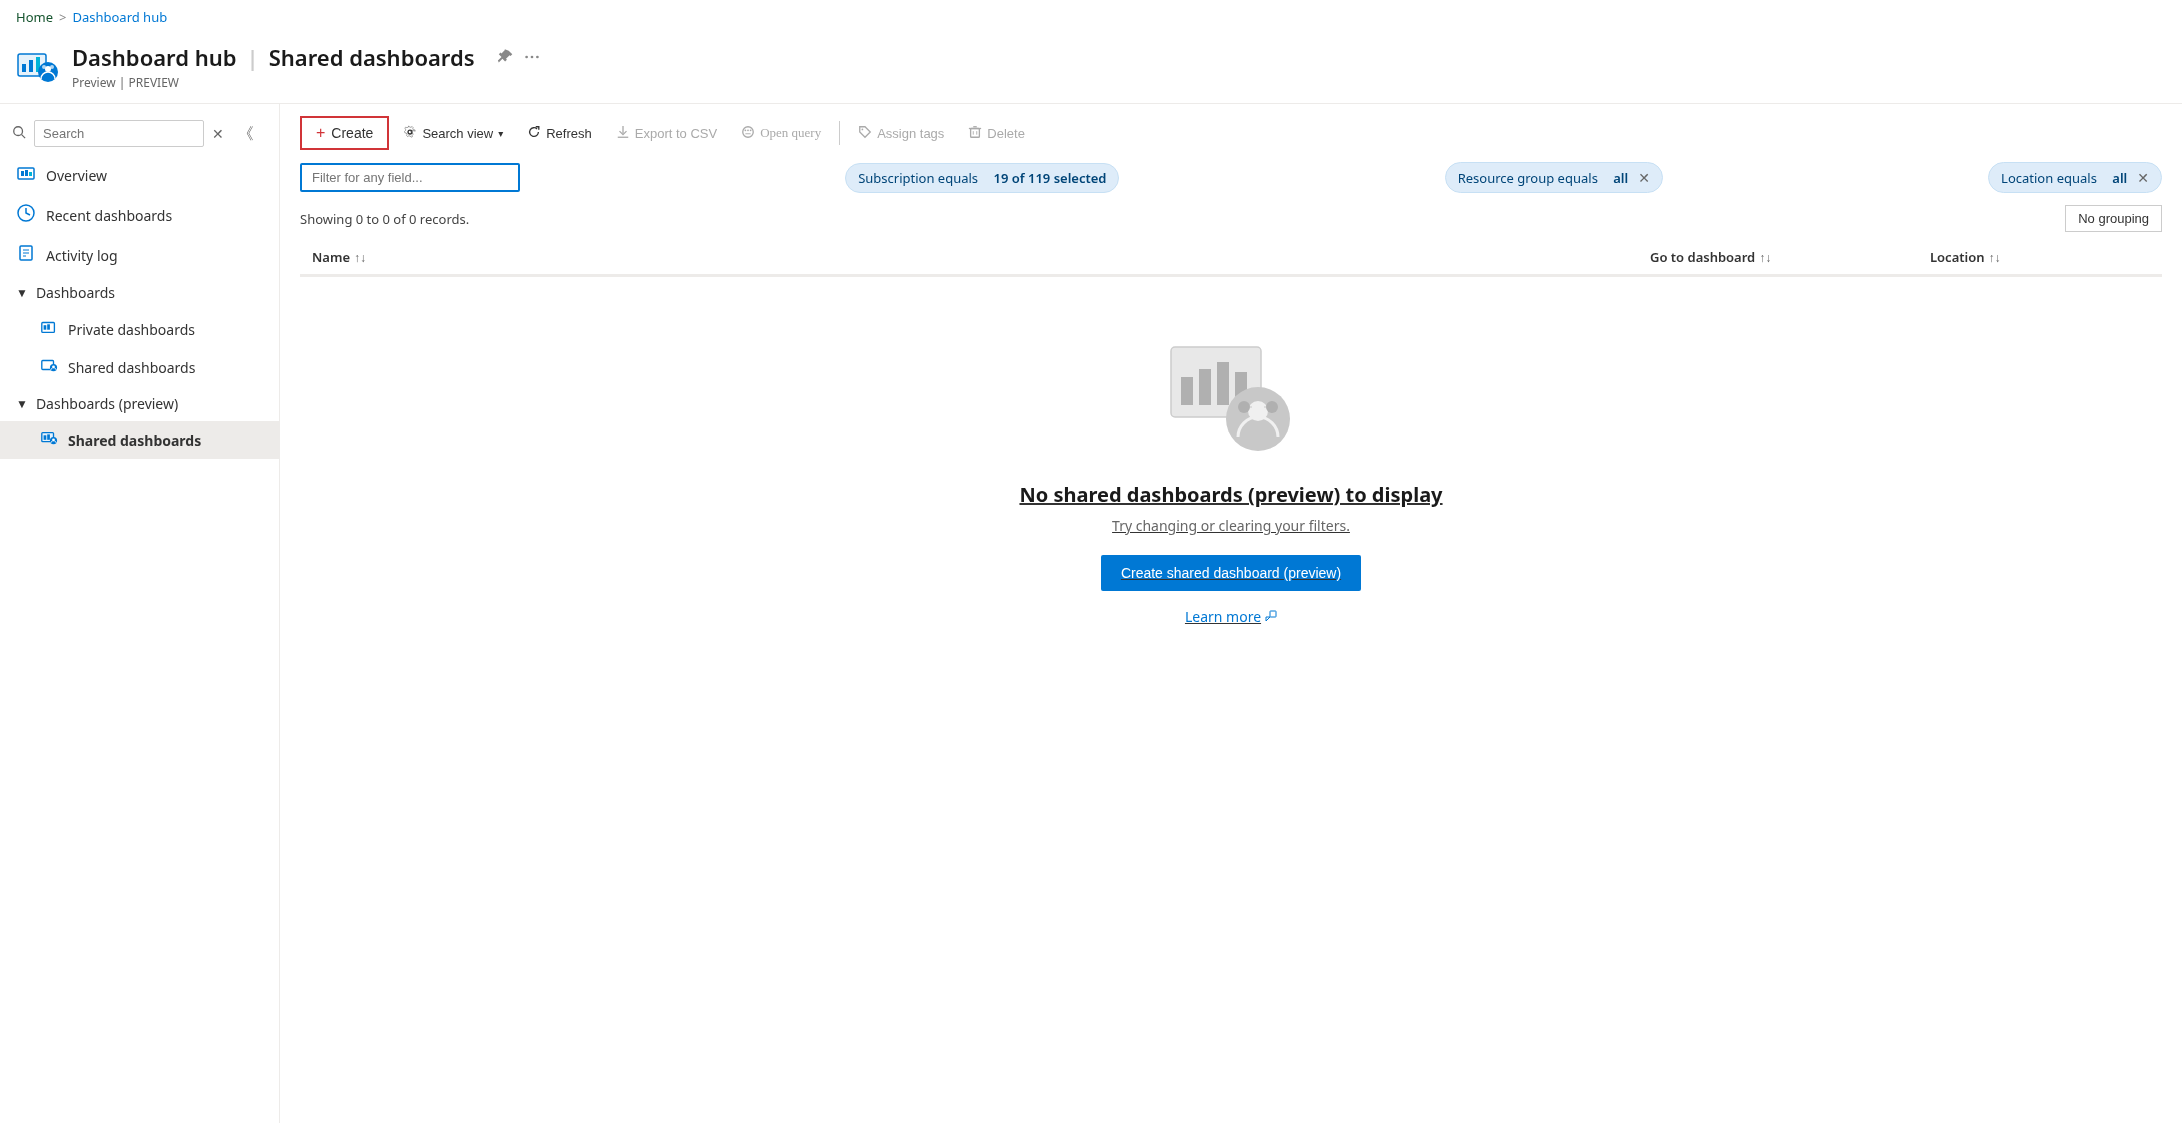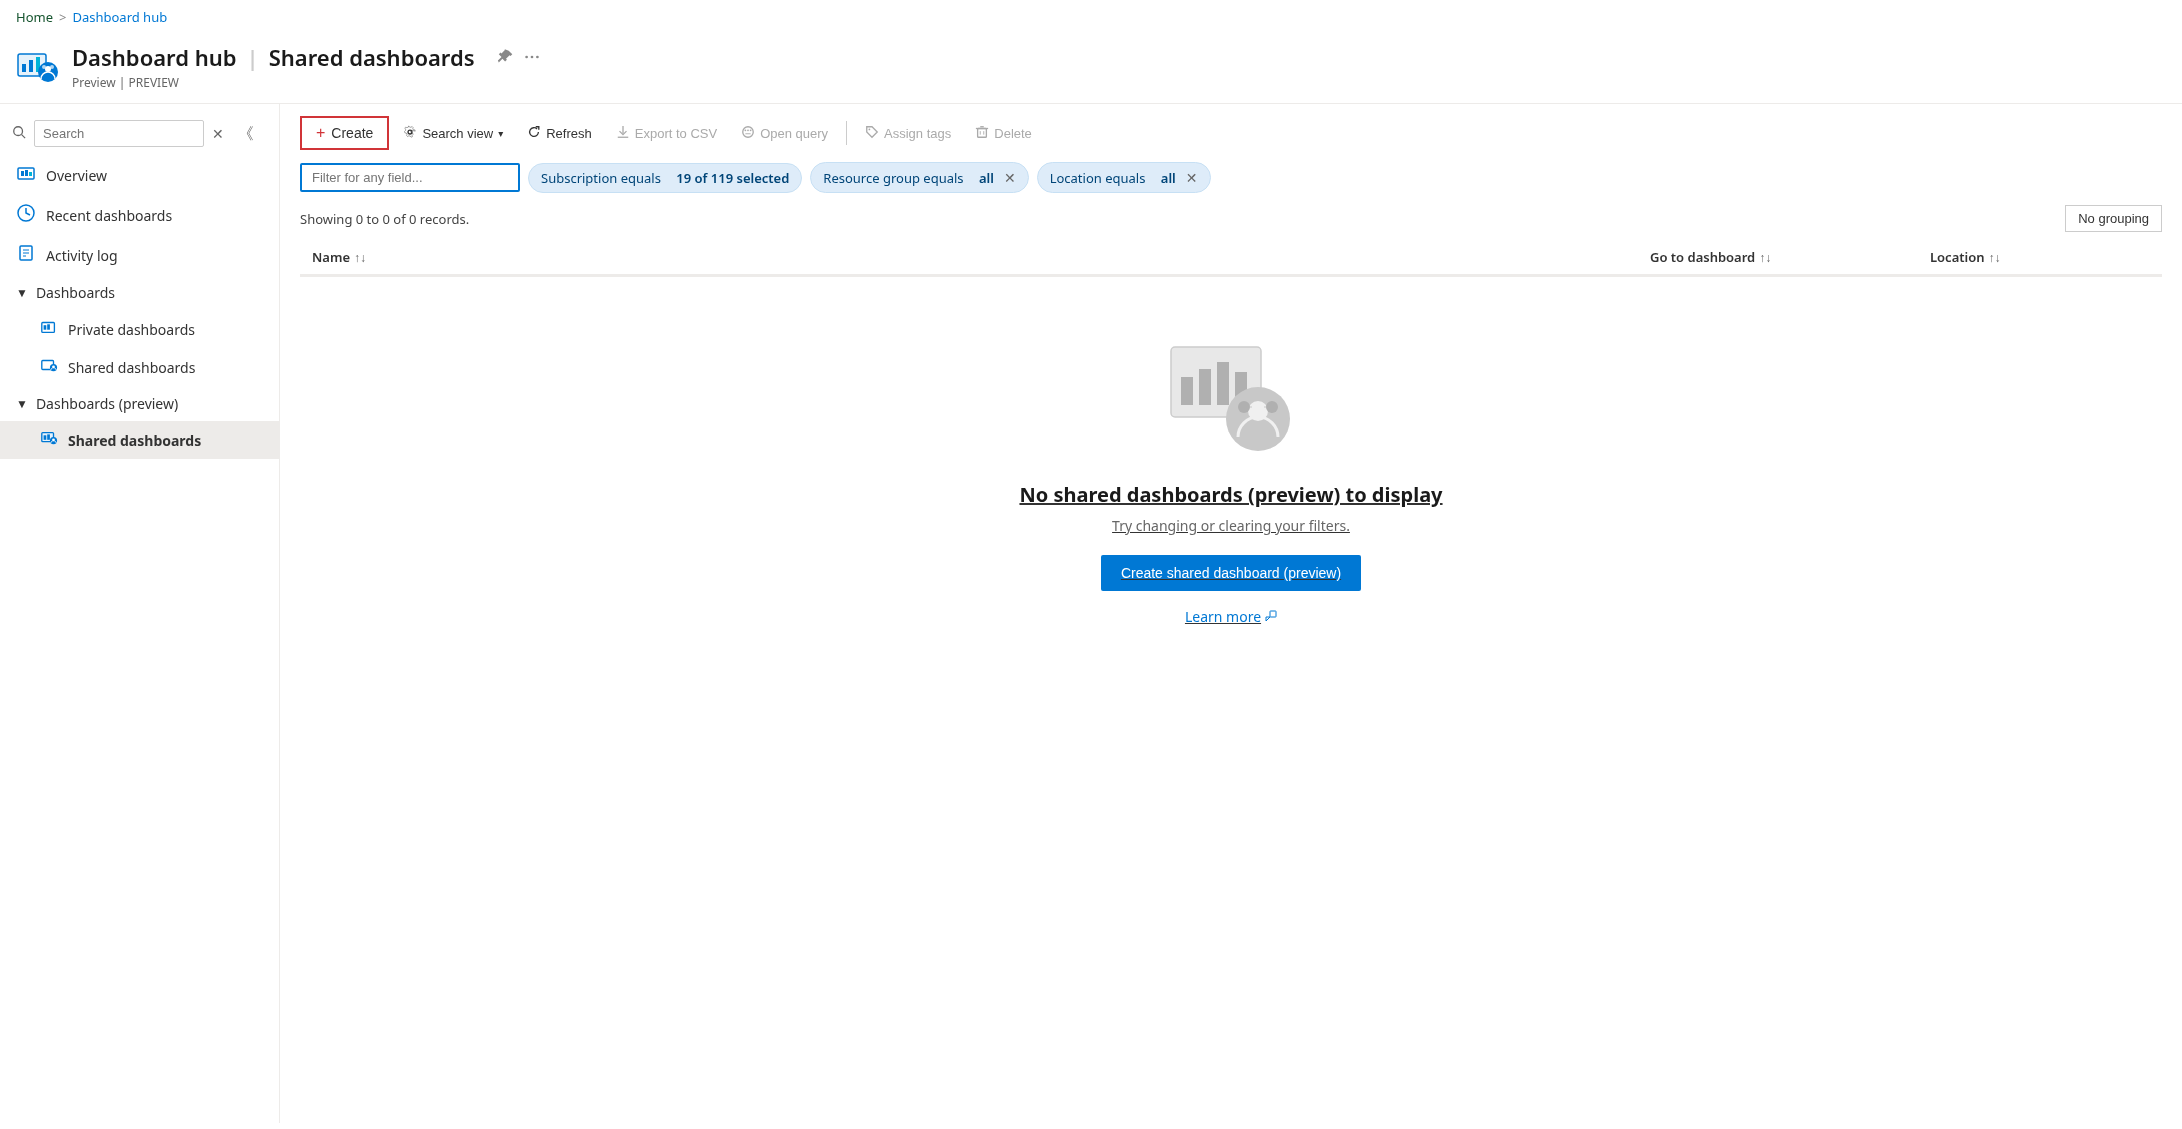--- a/index.html
+++ b/index.html
@@ -35,21 +35,21 @@
     .content { flex: 1; padding: 12px 20px; overflow-y: auto; }
 
     
     .toolbar { display: flex; align-items: center; gap: 4px; margin-bottom: 12px; flex-wrap: wrap; }
     .btn-create { display: flex; align-items: center; gap: 6px; padding: 6px 14px; border: 2px solid #d13438; background: #fff; color: #333; font-size: 14px; cursor: pointer; font-weight: 500; }
     .btn-toolbar { display: flex; align-items: center; gap: 5px; padding: 6px 10px; border: none; background: transparent; color: #333; font-size: 13px; cursor: pointer; }
     .btn-toolbar.disabled { color: #aaa; cursor: default; }
     .toolbar-separator { width: 1px; height: 24px; background: #ccc; margin: 0 4px; }
 
     
-    .filters { display: flex; align-items: center; gap: 8px; margin-bottom: 12px; flex-wrap: wrap; }
+    .filters { display: flex; align-items: center; gap: 8px; margin-bottom: 12px; flex-wrap: wrap; justify-content: space-between; }
     .filter-input { border: 2px solid #0078d4; padding: 5px 10px; font-size: 13px; border-radius: 2px; width: 220px; color: #999; }
     .filter-pill { display: flex; align-items: center; gap: 6px; padding: 5px 12px; background: #deecf9; border: 1px solid #c7e0f4; border-radius: 16px; font-size: 13px; color: #004578; }
     .filter-pill .close-btn { cursor: pointer; color: #666; font-size: 14px; margin-left: 4px; }
     .filter-pill strong { font-weight: 600; }
 
     
     .table-meta { display: flex; align-items: center; justify-content: space-between; margin-bottom: 8px; }
     .records-count { font-size: 13px; color: #444; }
     .no-grouping-btn { border: 1px solid #ccc; padding: 5px 12px; background: #fff; font-size: 13px; cursor: pointer; color: #333; }
 
@@ -260,21 +260,21 @@
       <button class="btn-toolbar disabled">
         <span>
           <svg width="14" height="14" viewBox="0 0 16 16" fill="none">
               <circle cx="8" cy="8" r="6" stroke="#aaa" stroke-width="1.5"></circle>
               <circle cx="5" cy="6" r="1" fill="#aaa"></circle>
               <circle cx="8" cy="6" r="1" fill="#aaa"></circle>
               <circle cx="11" cy="6" r="1" fill="#aaa"></circle>
               <line x1="5" y1="10" x2="11" y2="10" stroke="#aaa" stroke-width="1"></line>
             </svg>
         </span>
-        <span style="color:#aaa;">Open query</span>
+        <span style="color:#aaa;font-family:Liberation Serif, serif;">Open query</span>
       </button>
 
       <div class="toolbar-separator"></div>
 
       <button class="btn-toolbar disabled">
         <span>
           <svg width="14" height="14" viewBox="0 0 16 16" fill="none">
               <path d="M2 2h6l6 6-6 6-6-6V2z" stroke="#aaa" stroke-width="1.5" fill="none"></path>
               <circle cx="5" cy="5" r="1" fill="#aaa"></circle>
             </svg>

